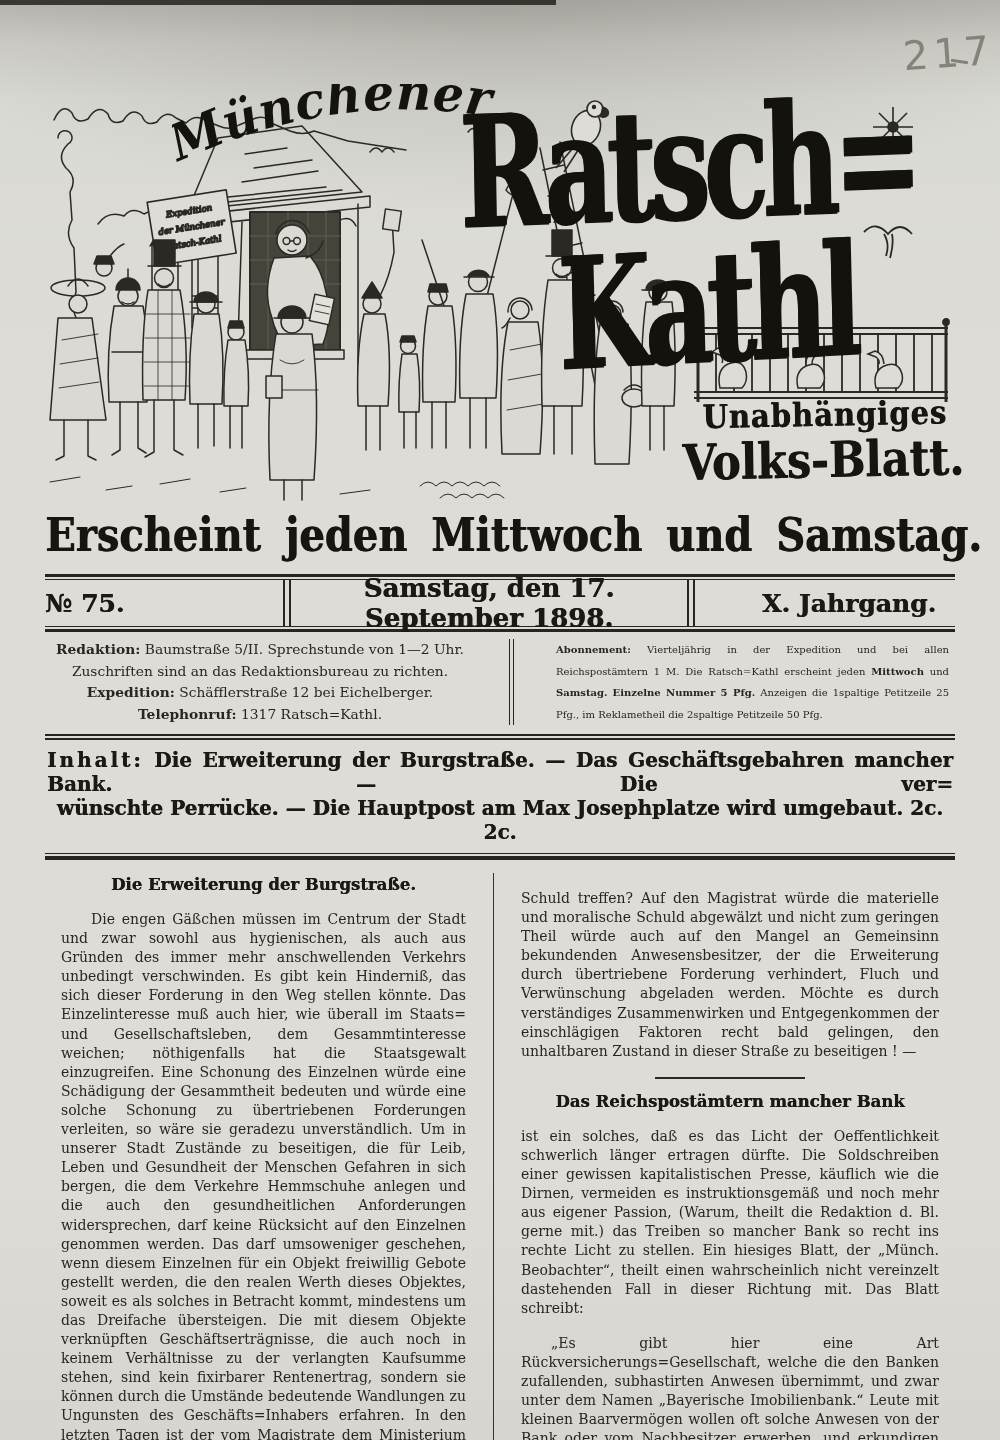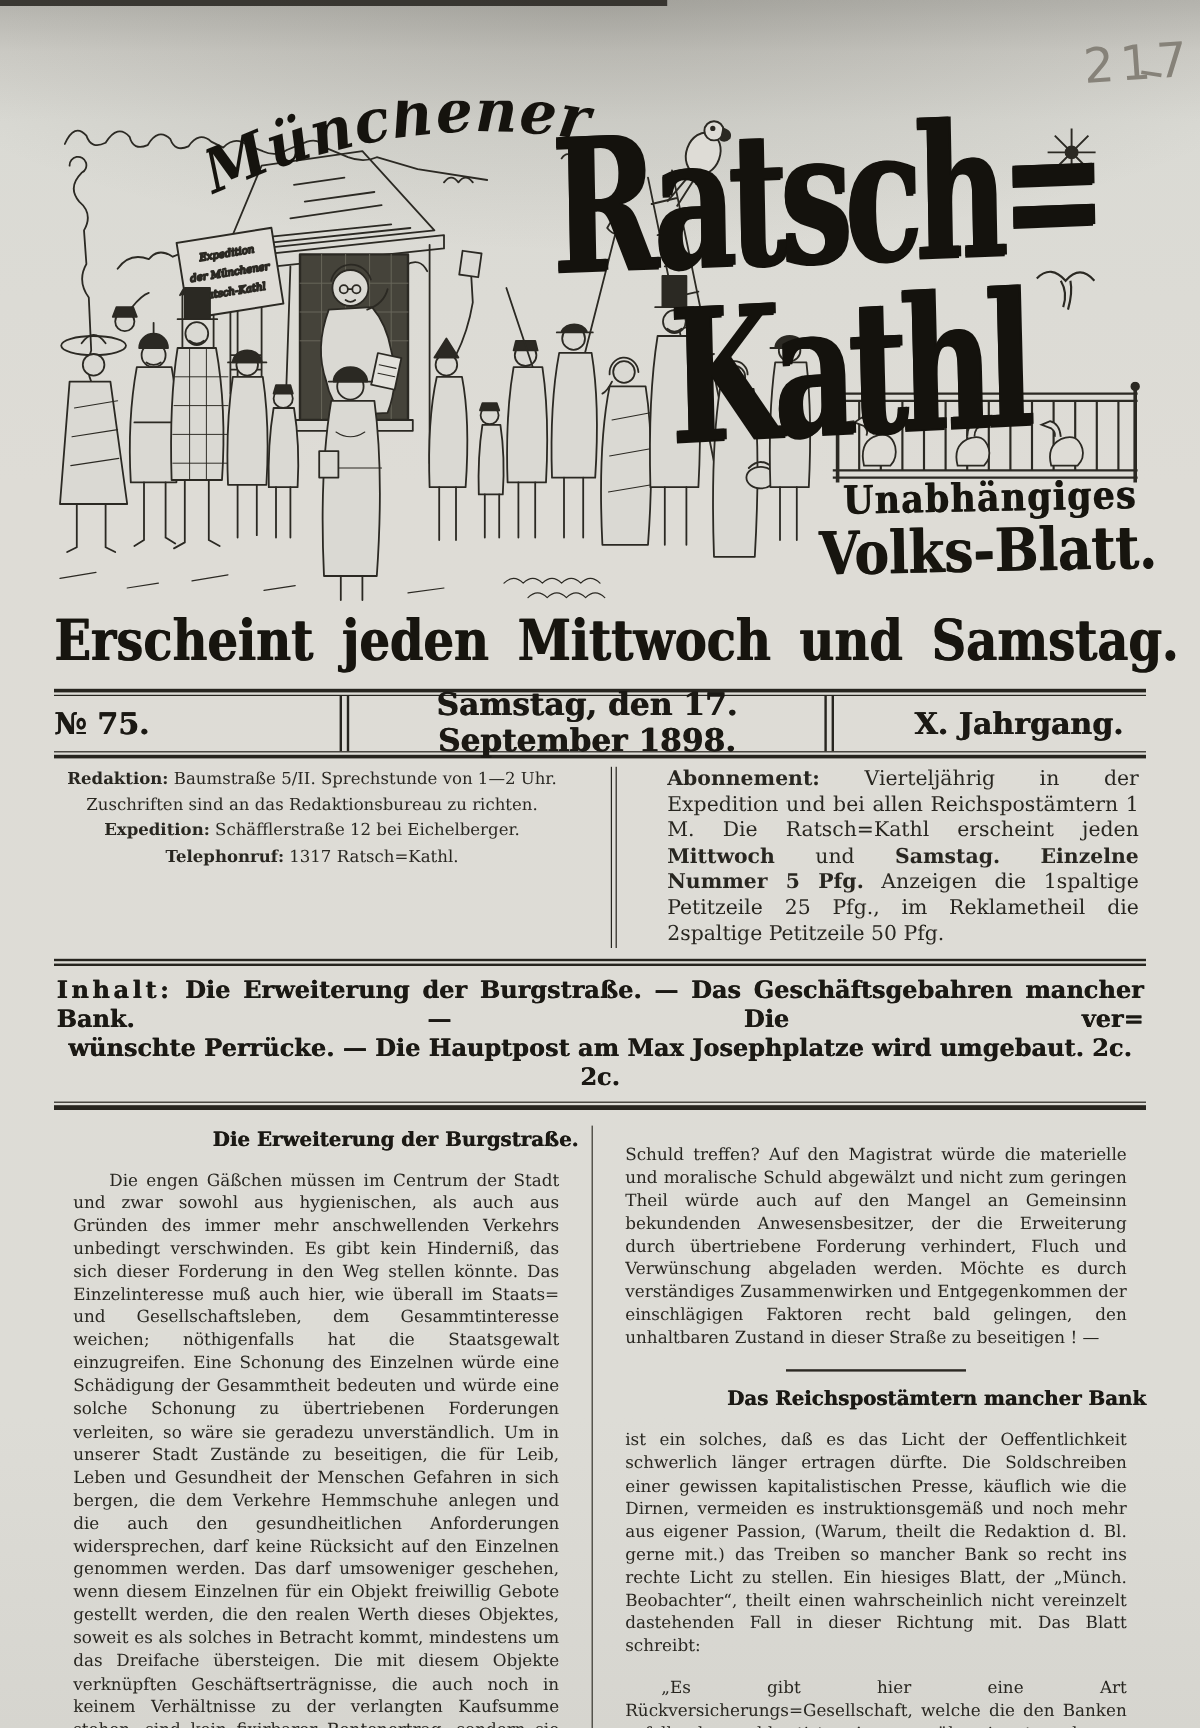--- a/index.html
+++ b/index.html
@@ -41,35 +41,35 @@
   .ruleB{height:2px;border-top:1px solid #27251f;border-bottom:3.5px solid #27251f;}
   .ruleC{height:2px;border-top:2px solid #27251f;border-bottom:2.5px solid #27251f;}
   .ruleD{height:2px;border-top:1px solid #27251f;border-bottom:4px solid #27251f;}
   .issuebar{display:flex;align-items:center;height:46px;font-weight:bold;color:#1b1914;}
   .issuebar .c1{flex:0 0 238px;text-align:left;font-size:25px;text-shadow:.6px 0 0 currentColor;}
   .issuebar .c2{flex:1;text-align:center;font-size:26px;text-shadow:.6px 0 0 currentColor;}
   .issuebar .c3{flex:0 0 212px;text-align:center;font-size:25px;text-shadow:.6px 0 0 currentColor;padding-left:48px;}
   .vsep{align-self:stretch;width:4px;border-left:2px solid #27251f;border-right:2px solid #27251f;}
   .info{display:flex;padding:7px 0 9px;gap:32px;}
   .info .left{flex:0 0 430px;font-size:13.8px;line-height:21.5px;text-align:center;}
-  .info .right{flex:1;font-size:17px;line-height:21.5px;text-align:justify;padding:0 6px 0 10px;}
+  .info .right{flex:1;font-size:10px;line-height:21.5px;text-align:justify;padding:0 6px 0 10px;}
   .vsep2{align-self:stretch;width:3px;border-left:1.5px solid #27251f;border-right:1.5px solid #27251f;margin-left:2px;}
   .lbl,.b{font-weight:bold;}
   .inhalt{padding:8px 2px 9px;font-weight:bold;font-size:20px;line-height:24px;color:#1b1914;
     text-shadow:.4px 0 0 currentColor;}
   .in1{text-align:justify;text-align-last:justify;}
   .in2{text-align:center;}
   .inlbl{letter-spacing:3px;}
 
   
   .cols{display:flex;padding-top:13px;}
   .lcol{flex:0 0 437px;padding-right:11px;}
   .colsep{width:0;border-left:1.6px solid #35332c;}
   .rcol{flex:1;padding-left:11px;}
-  .art-title{font-size:16.5px;font-weight:bold;text-align:right;margin:2px 0 7px;color:#1b1914;
+  .art-title{font-size:16.5px;font-weight:bold;text-align:center;margin:2px 0 7px;color:#1b1914;
     text-shadow:.4px 0 0 currentColor;}
   p.bodytxt{font-size:14px;line-height:19.1px;text-align:justify;margin:16px;hyphens:none;}
   .indent{text-indent:30px;}
   .hr-short{width:150px;border:0;border-top:2px solid #2b2923;margin:14px auto 13px;}
 </style>
 </head>
 <body>
 
 <div class="topstrip"></div>
 <div class="handwritten">217</div>

